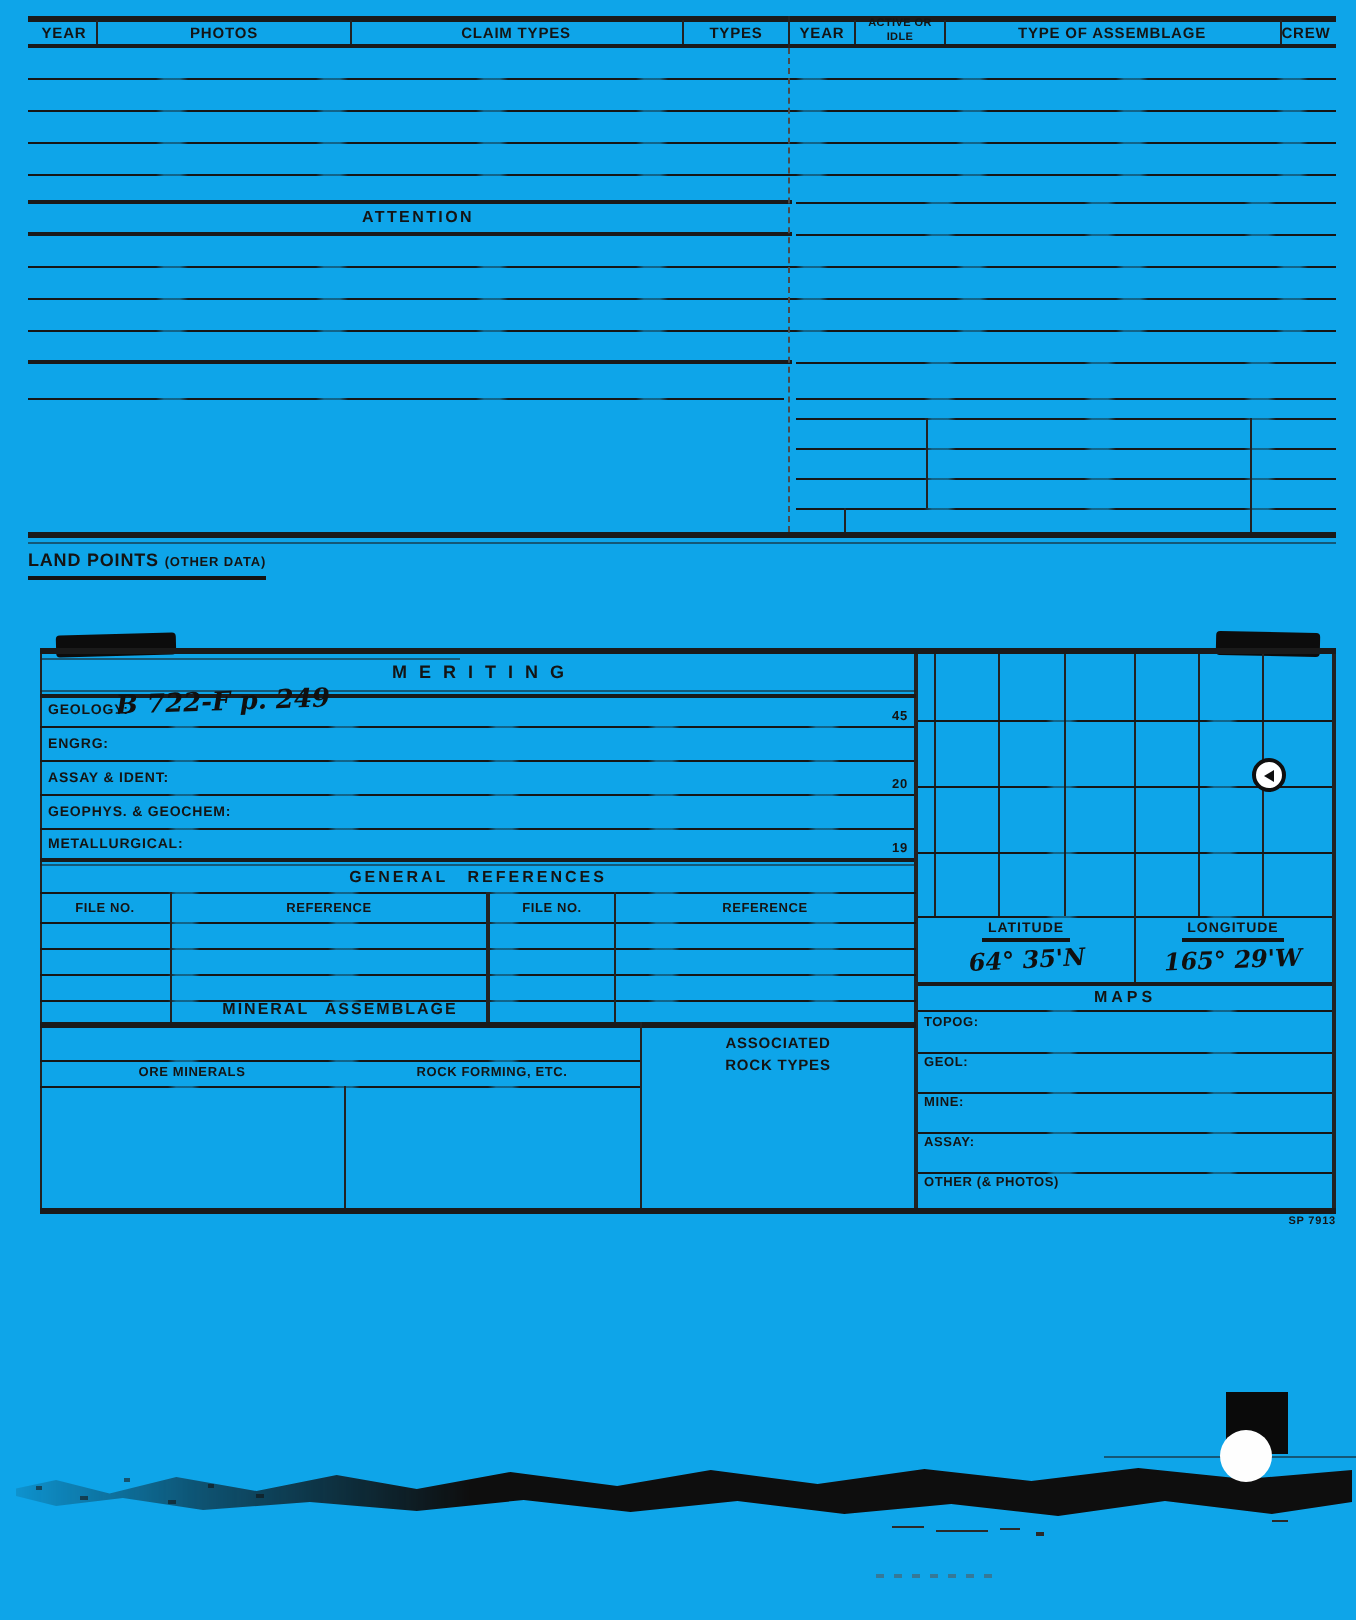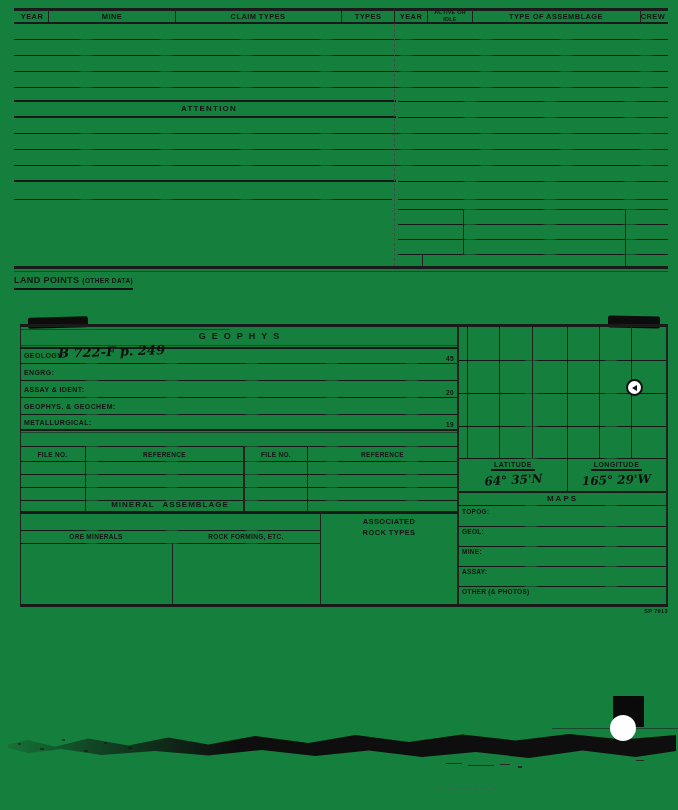--- a/index.html
+++ b/index.html
@@ -1,17 +1,17 @@
 <!DOCTYPE html>
 <html><head>
 <meta charset="utf-8">
 <style>
   html,body{margin:0;padding:0;background:#e8e8e8;}
   .page{
-    position:relative;width:678px;height:810px;background:#15803d;
+    position:relative;width:678px;height:810px;background:#0ea5e9;
     overflow:hidden;font-family:"Liberation Sans",sans-serif;color:#141414;
     margin:0 auto;
   }
   .hl{position:absolute;display:block;background:#1a1a1a;}
   .hl.rough{background:repeating-linear-gradient(90deg,#161616 0 64px,rgba(22,22,22,.45) 68px 76px,#161616 80px);}
   .hl.faint{opacity:.55;}
   .vl{position:absolute;display:block;background:#222;width:1px;}
   .vl.dash{background:none;border-left:1px dashed #4a4a4a;width:0;}
   .lbl{position:absolute;font-weight:bold;font-size:7.5px;letter-spacing:.4px;line-height:1.2;font-style:normal;}
   .c{text-align:center;}
@@ -56,21 +56,21 @@
   <i class="hl" style="left:14px;top:8px;width:654px;height:3px;"></i>
 
   <i class="vl" style="left:48px;top:10px;height:12px;"></i>
   <i class="vl" style="left:175px;top:10px;height:12px;"></i>
   <i class="vl" style="left:341px;top:10px;height:12px;"></i>
   <i class="vl" style="left:427px;top:10px;height:12px;"></i>
   <i class="vl" style="left:472px;top:10px;height:12px;"></i>
   <i class="vl" style="left:640px;top:10px;height:12px;"></i>
 
   <b class="lbl hdr c" style="left:14px;top:12px;width:36px;">YEAR</b>
-  <b class="lbl hdr c" style="left:50px;top:12px;width:124px;">MINE</b>
+  <b class="lbl hdr c" style="left:50px;top:12px;width:124px;">PHOTOS</b>
   <b class="lbl hdr c" style="left:176px;top:12px;width:164px;">CLAIM TYPES</b>
   <b class="lbl hdr c" style="left:342px;top:12px;width:52px;">TYPES</b>
   <b class="lbl hdr c" style="left:395px;top:12px;width:32px;">YEAR</b>
   <b class="lbl tiny c" style="left:434px;top:9px;width:32px;">ACTIVE OR IDLE</b>
   <b class="lbl hdr c" style="left:473px;top:12px;width:166px;">TYPE OF ASSEMBLAGE</b>
   <b class="lbl hdr c" style="left:638px;top:12px;width:30px;">CREW</b>
 
   <i class="hl" style="left:14px;top:22px;width:654px;height:2px;"></i>
 
   <i class="hl rough" style="left:14px;top:39px;width:654px;height:1px;"></i>
@@ -119,21 +119,21 @@
   <span class="blob" style="left:28px;top:317px;width:60px;height:11px;transform:rotate(-1.5deg);"></span>
   <span class="blob" style="left:608px;top:316px;width:52px;height:12px;transform:rotate(1.2deg);"></span>
 
   <i class="hl" style="left:20px;top:324px;width:648px;height:3px;"></i>
   <i class="hl faint" style="left:20px;top:329px;width:210px;height:1px;"></i>
 
   <i class="vl faint" style="left:20px;top:327px;height:280px;"></i>
   <i class="vl" style="left:457px;top:327px;height:280px;width:2px;"></i>
   <i class="vl" style="left:666px;top:327px;height:280px;width:2px;"></i>
 
-  <b class="lbl sec c" style="left:20px;top:331px;width:438px;">GEOPHYS</b>
+  <b class="lbl sec c" style="left:20px;top:331px;width:438px;">MERITING</b>
   <i class="hl faint" style="left:20px;top:345px;width:438px;height:1px;"></i>
   <i class="hl" style="left:20px;top:347px;width:438px;height:2px;"></i>
 
   <b class="lbl" style="left:24px;top:352px;width:200px;font-size:7px;">GEOLOGY:</b>
   <span class="hand" style="left:58px;top:344px;transform:rotate(-2deg);">B 722-F p. 249</span>
   <b class="lbl r" style="left:437px;top:355px;width:17px;font-size:6.5px;">45</b>
   <i class="hl rough" style="left:20px;top:363px;width:437px;height:1px;"></i>
 
   <b class="lbl" style="left:24px;top:369px;width:200px;font-size:7px;">ENGRG:</b>
   <i class="hl rough" style="left:20px;top:380px;width:437px;height:1px;"></i>
@@ -143,20 +143,21 @@
   <i class="hl rough" style="left:20px;top:397px;width:437px;height:1px;"></i>
 
   <b class="lbl" style="left:24px;top:403px;width:200px;font-size:7px;">GEOPHYS. &amp; GEOCHEM:</b>
   <i class="hl rough" style="left:20px;top:414px;width:437px;height:1px;"></i>
 
   <b class="lbl" style="left:24px;top:419px;width:200px;font-size:7px;">METALLURGICAL:</b>
   <b class="lbl r" style="left:437px;top:421px;width:17px;font-size:6.5px;">19</b>
   <i class="hl" style="left:20px;top:429px;width:437px;height:2px;"></i>
   <i class="hl faint" style="left:20px;top:432px;width:437px;height:1px;"></i>
 
+  <b class="lbl c" style="left:20px;top:434px;width:438px;font-size:8px;letter-spacing:1.5px;word-spacing:6px;">GENERAL REFERENCES</b>
 
   <i class="hl rough" style="left:20px;top:446px;width:438px;height:1px;"></i>
   <b class="lbl sub c" style="left:21px;top:451px;width:63px;">FILE NO.</b>
   <b class="lbl sub c" style="left:86px;top:451px;width:157px;">REFERENCE</b>
   <b class="lbl sub c" style="left:246px;top:451px;width:60px;">FILE NO.</b>
   <b class="lbl sub c" style="left:309px;top:451px;width:147px;">REFERENCE</b>
   <i class="hl rough" style="left:20px;top:461px;width:438px;height:1px;"></i>
   <i class="hl rough" style="left:20px;top:474px;width:438px;height:1px;"></i>
   <i class="hl rough" style="left:20px;top:487px;width:438px;height:1px;"></i>
   <i class="hl rough" style="left:20px;top:500px;width:438px;height:1px;"></i>

